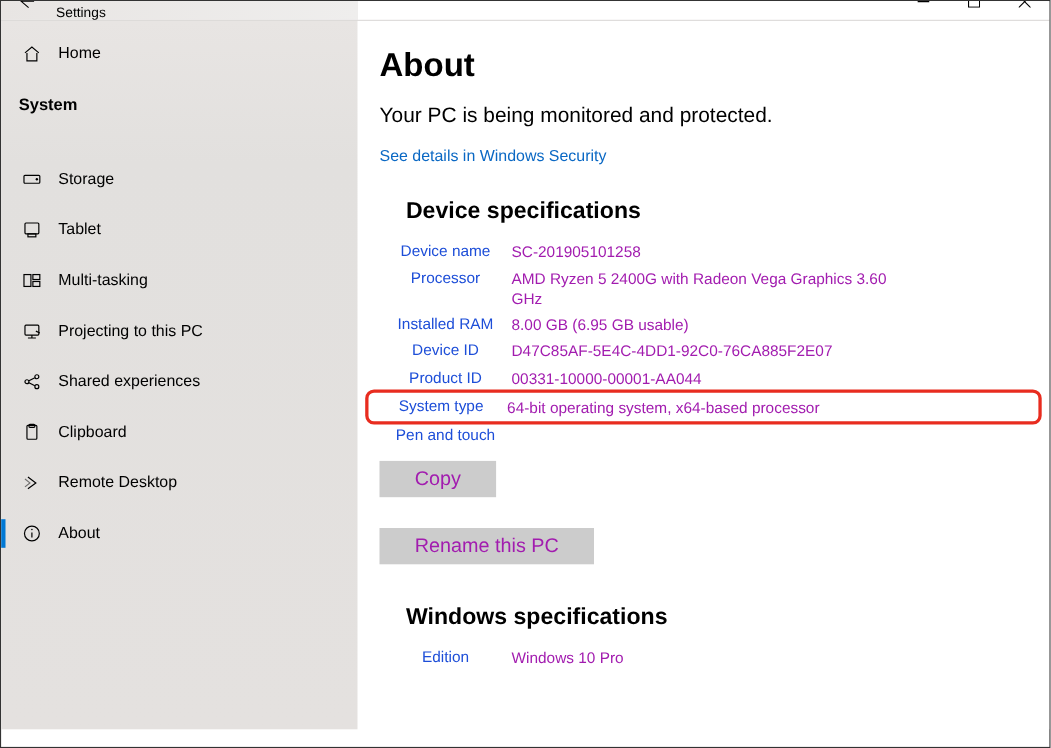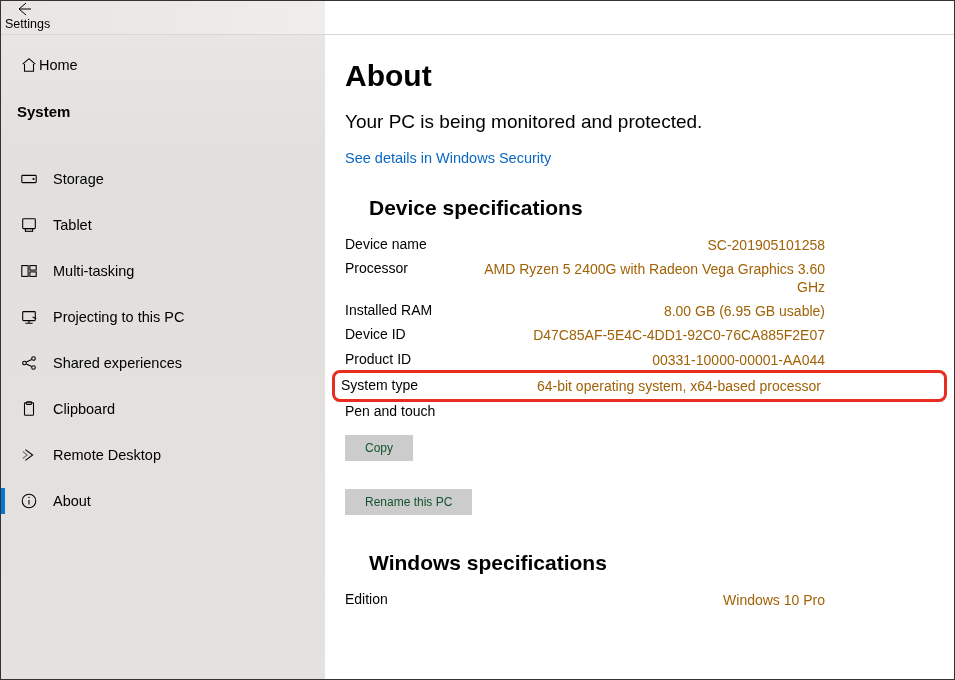--- a/index.html
+++ b/index.html
@@ -5,44 +5,43 @@
   * { box-sizing: border-box; margin:0; padding:0; }
   body {
     font-family: "Segoe UI", Arial, sans-serif;
     background:#fff;
     width:955px;
     height:680px;
     overflow:hidden;
     border:1px solid #333;
   }
   .titlebar {
-    height:34px;
+    height:18px;
     display:flex;
-    align-items:flex-start;
+    align-items:flex-end;
     background:linear-gradient(90deg,#e8e5e3 0%,#efeeed 34%, #ffffff 34%, #ffffff 100%);
     border-bottom:1px solid #d9d6d4;
-    flex-direction:column;
   }
   .back-btn {
     width:46px; height:34px; display:flex; align-items:center; justify-content:center;
     color:#000;
   }
   .app-title { font-size:12.5px; color:#000; padding-left:4px; }
   .win-controls { margin-left:auto; display:flex; }
   .win-btn { width:46px; height:34px; display:flex; align-items:center; justify-content:center; color:#000; }
   .win-btn svg { width:11px; height:11px; }
   .body-row { display:flex; height:calc(100% - 34px); }
   .sidebar {
     width:324px;
     background:linear-gradient(180deg,#e8e5e3 0%, #e2e0de 20%, #e4e1df 100%);
     padding:8px 14px 0 14px;
     color:#000;
     position:relative;
   }
-  .home-row { display:flex; align-items:center; height:40px; padding-left:4px; margin-top:2px; cursor:default;}
+  .home-row { display:flex; align-items:center; height:40px; gap:14px; padding-left:4px; margin-top:2px; cursor:default;}
   .home-row .label { font-size:14.5px; }
   .search-box {
     margin-top:8px;
     height:34px;
     border:1px solid #6b6b6b;
     background:#ebe9e7;
     display:flex;
     align-items:center;
     padding:0 8px;
   }
@@ -71,25 +70,25 @@
     flex:1; overflow-y:auto; padding:24px 20px 20px 20px;
     background:#fff;
   }
   h1.page-title { font-weight:600; font-size:30px; color:#000; margin-bottom:16px; }
   .mon-text { font-size:19px; font-weight:400; line-height:1.35; color:#000; max-width:360px; margin-bottom:14px;}
   .link { color:#0a68c4; font-size:14.5px; text-decoration:none; display:inline-block; margin-bottom:30px; cursor:pointer;}
   h2.section { font-weight:600; font-size:21px; color:#000; margin-bottom:16px;margin-left:24px;}
   .spec-table { font-size:14px; }
   .spec-row { display:flex; margin-bottom:6px; }
   .spec-row.highlight { outline:3px solid #e82c1f; outline-offset:2px; border-radius:3px; padding:2px 4px; margin:2px -8px 6px -8px;}
-  .spec-label { width:120px; color:#000000; flex-shrink:0;}
-  .spec-val { color:#a16207; flex:1; line-height:1.3; max-width:360px;text-align:right;}
+  .spec-label { width:120px; color:#1d4ed8; flex-shrink:0;text-align:center;}
+  .spec-val { color:#a21caf; flex:1; line-height:1.3; max-width:360px;}
   .btn {
-    display:inline-block; background:#ccc; border:none; padding:6px 20px; font-size:12px; font-family:inherit;
-    color:#14532d; margin-top:10px; cursor:pointer;
+    display:inline-block; background:#ccc; border:none; padding:6px 32px; font-size:18px; font-family:inherit;
+    color:#a21caf; margin-top:10px; cursor:pointer;
   }
   .btn.rename { margin-top:28px; margin-bottom:36px;}
 </style>
 </head>
 <body>
 
 <div class="titlebar">
   <div class="back-btn">
     <svg width="16" height="16" viewBox="0 0 16 16" fill="none" stroke="currentColor" stroke-width="1">
         <path d="M10 2 L3 8 L10 14 M3 8 H15"></path>

